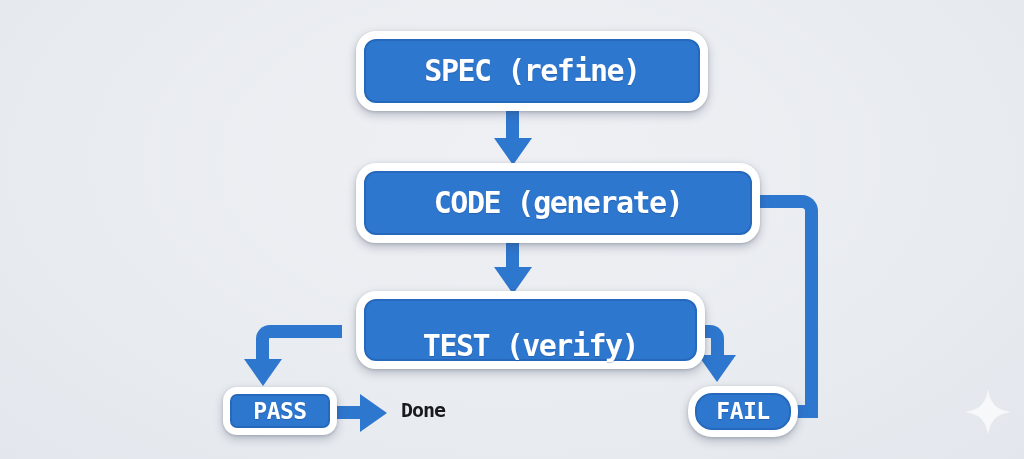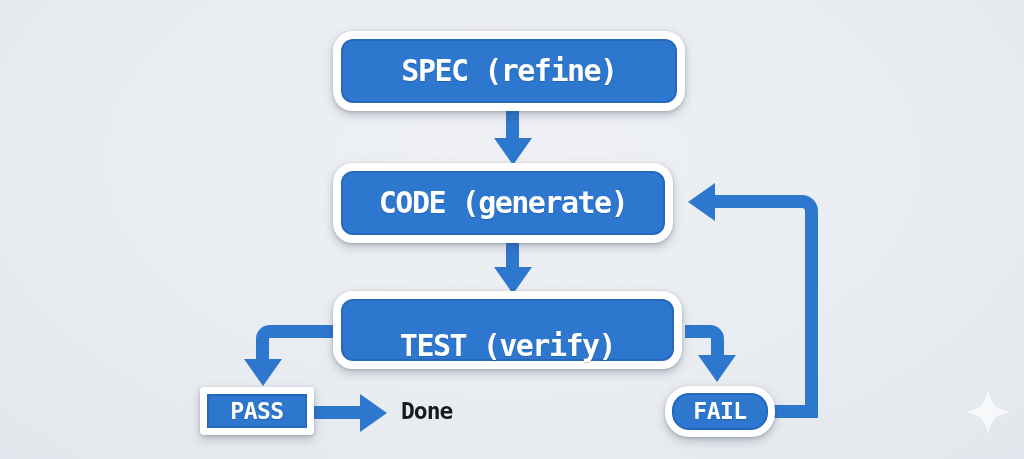--- a/index.html
+++ b/index.html
@@ -13,26 +13,26 @@
   }
 
   
   .node {
     position: absolute; box-sizing: border-box;
     background: var(--accent);
     border: 8px solid var(--node-border);
     border-radius: 20px;
     box-shadow: 0 4px 10px rgba(50,60,85,.28), 0 1px 3px rgba(50,60,85,.22),
                 inset 0 0 0 2px rgba(15,55,120,.22);
-    display: flex; align-items: center; justify-content: center;
+    display: flex; align-items: center; justify-content: center; margin-left: 23px;
   }
   .node-spec { left: 333px; top: 31px;  width: 352px; height: 80px; }
-  .node-code { left: 333px; top: 163px; width: 340px; height: 80px; }
+  .node-code { left: 333px; top: 163px; width: 404px; height: 80px; }
   .node-test { left: 333px; top: 291px; width: 349px; height: 78px; align-items: flex-end; }
-  .node-pass { left: 200px; top: 387px; width: 114px; height: 48px; border-width: 7px; border-radius: 4px; }
+  .node-pass { left: 200px; top: 387px; width: 114px; height: 48px; border-width: 7px; border-radius: 14px; }
   .node-fail { left: 665px; top: 386px; width: 110px; height: 51px; border-width: 7px; border-radius: 24px; }
 
   .node-label {
     color: #fff; font-weight: bold; font-size: 30px; line-height: 1;
     letter-spacing: -1.5px; white-space: nowrap;
     text-shadow: 0 1px 1px rgba(10,40,90,.25);
   }
   .node-label.small { font-size: 23px; letter-spacing: -0.5px; }
 
   
@@ -70,21 +70,21 @@
     left: 712px; top: 195px; width: 106px; height: 223px;
     border-top: 13px solid var(--accent); border-right: 13px solid var(--accent);
     border-top-right-radius: 16px;
   }
   #loop-fail-bottom { left: 770px; top: 405px; width: 48px; height: 13px; }
   #head-fail-code { left: 688px; top: 183px; }
 
   
   .done-label {
     position: absolute; left: 401px; top: 398px;
-    font-weight: bold; font-size: 23px; letter-spacing: -1px;
+    font-weight: bold; font-size: 20px; letter-spacing: -1px;
     color: var(--text-dark);
   }
 
   
   .sparkle { position: absolute; left: 965px; top: 389px; width: 46px; height: 46px; opacity: .85; }
   .sparkle svg { display: block; filter: blur(0.5px); }
 </style>
 </head>
 <body>
 

